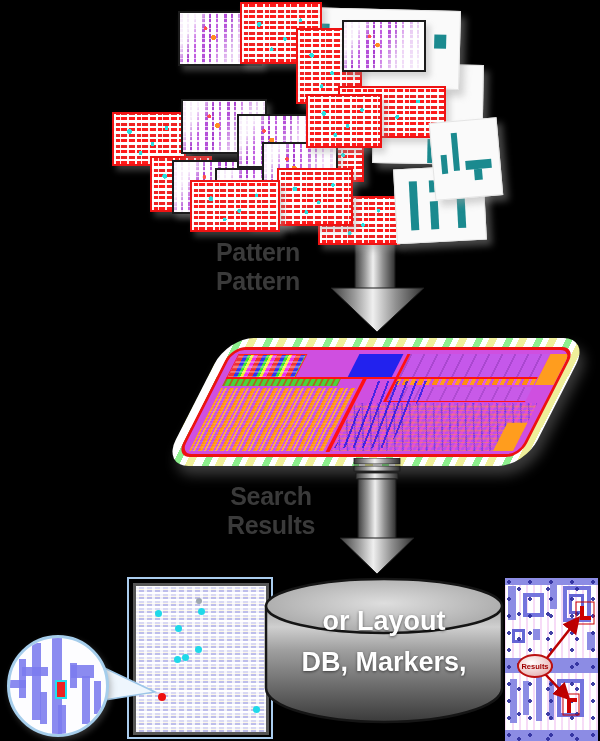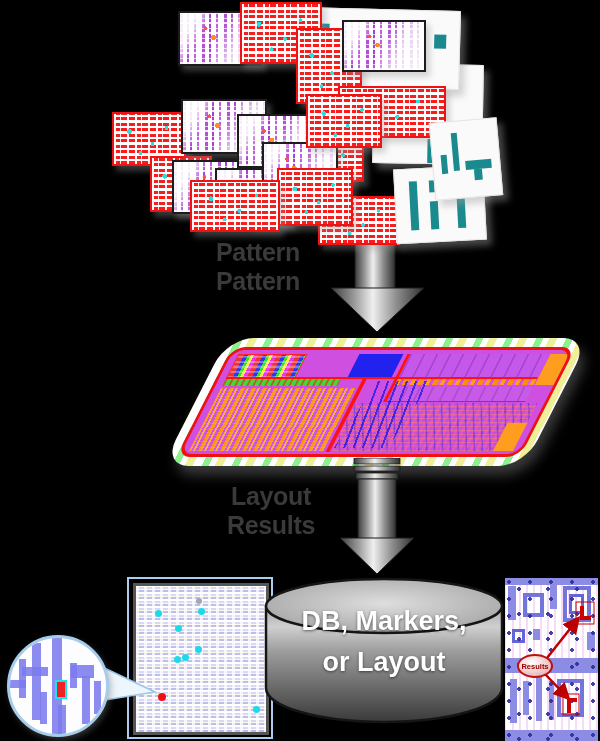--- a/index.html
+++ b/index.html
@@ -200,21 +200,21 @@
       <div class="die-r" id="die-right"></div>
       <div class="die-r" id="die-scrib"></div>
       <div class="die-r" id="die-obr"></div>
       <div class="die-r" id="die-vline"></div>
       <div class="die-r" id="die-vline2"></div>
       <div class="die-r" id="die-hline"></div>
     </div>
   </div>
 
   <div id="label2" class="step-label">
-    <div>Layout</div>
+    <div>Search</div>
     <div>Results</div>
   </div>
 
   <svg id="arrow2" class="flow-arrow" width="95" height="120" viewBox="0 0 95 120">
     <rect x="24" y="0" width="46" height="6" fill="url(#ag)" stroke="#1a1a1a" stroke-width="0.8"></rect>
     <rect x="24" y="8" width="46" height="5" fill="url(#ag)" stroke="#1a1a1a" stroke-width="0.8"></rect>
     <rect x="26" y="15" width="42" height="6" fill="url(#ag)" stroke="#1a1a1a" stroke-width="0.8"></rect>
     <rect x="28" y="21" width="38" height="61" fill="url(#ag)" stroke="#1a1a1a" stroke-width="1"></rect>
     <polygon points="10,80 84,80 47,116" fill="url(#ag)" stroke="#1a1a1a" stroke-width="1"></polygon>
   </svg>
@@ -231,22 +231,22 @@
       <radialGradient id="cylTop" cx="0.5" cy="0.45" r="0.75">
         <stop offset="0" stop-color="#dedede"></stop>
           <stop offset="0.75" stop-color="#a9a9a9"></stop>
         <stop offset="1" stop-color="#878787"></stop>
       </radialGradient>
     </defs>
     <path d="M4,30 L4,112 A118,34 0 0 0 240,112 L240,30 Z" fill="url(#cylBody)" stroke="#151515" stroke-width="2.5"></path>
     <ellipse cx="122" cy="30" rx="118" ry="27" fill="url(#cylTop)" stroke="#151515" stroke-width="2.5"></ellipse>
   </svg>
   <div id="db-label">
+    <div>or Layout</div>
     <div>DB, Markers,</div>
-    <div>or Layout</div>
   </div>
 
   <div id="offset-frame"></div>
   <div id="match-panel">
       <div class="marker marker-cyan" style="left: 14.7%; top: 16.4%;"></div>
       <div class="marker marker-cyan" style="left: 47.8%; top: 15.1%;"></div>
       <div class="marker marker-gray" style="left: 46.3%; top: 7.9%;"></div>
       <div class="marker marker-cyan" style="left: 30.1%; top: 27%;"></div>
       <div class="marker marker-cyan" style="left: 45.6%; top: 40.8%;"></div>
       <div class="marker marker-cyan" style="left: 29.4%; top: 48%;"></div>

